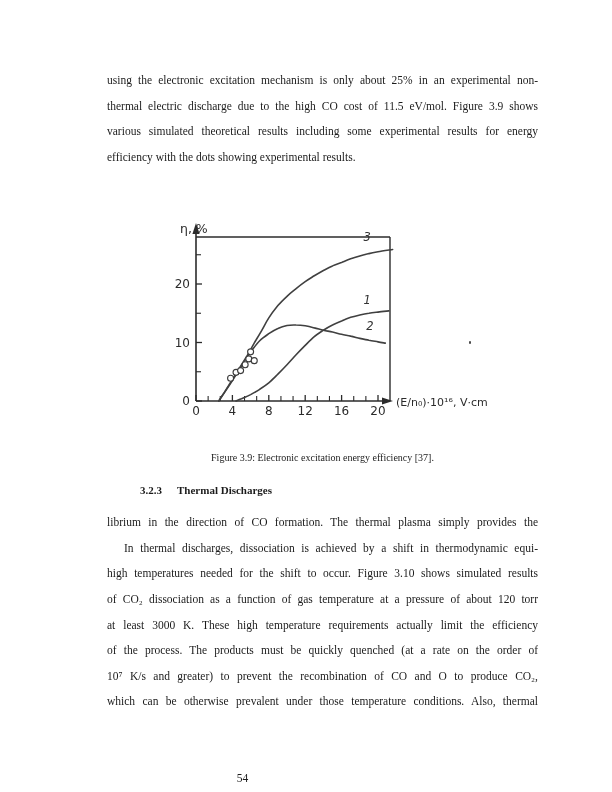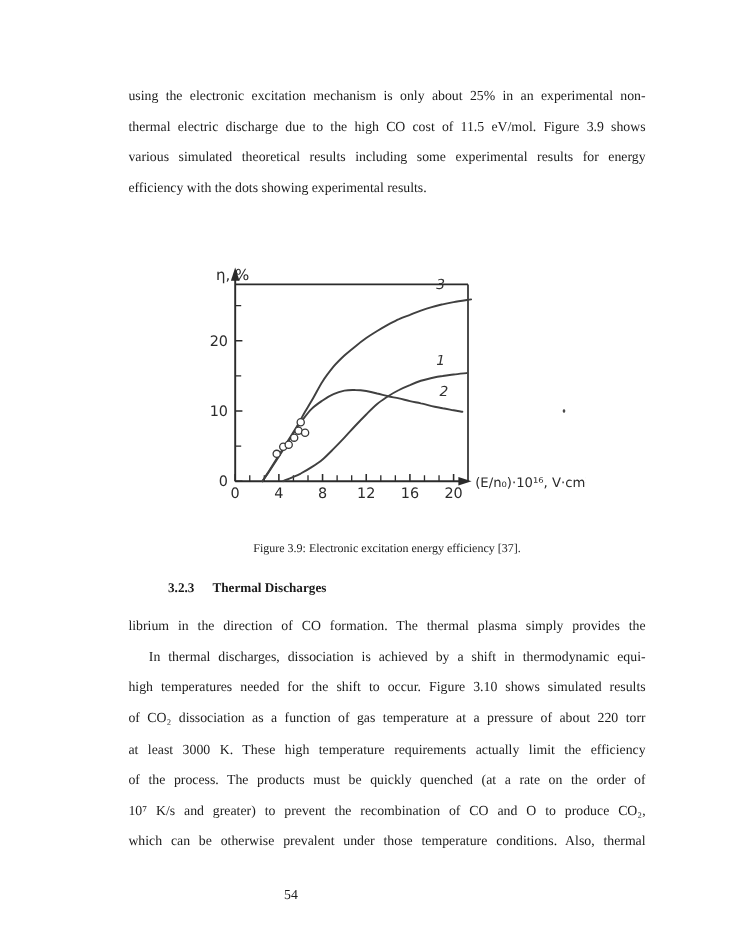--- a/index.html
+++ b/index.html
@@ -16,21 +16,21 @@
   .line.last{text-align-last:left;}
   .line.indent{text-indent:17px;}
   #para-top{top:68px;font-family:Liberation Serif, serif;}
   #para-thermal{top:510px;}
   #figure-wrap{position:absolute;left:172px;top:216px;width:316px;height:206px;}
   #figure-caption{position:absolute;top:452px;text-align:center;font-size:10px;}
   #section-heading{
     position:absolute;left:107px;top:484px;font-weight:bold;font-size:11px;margin-left:33px;
   }
   #section-heading .sec-title{margin-left:15px;}
-  #page-number{position:absolute;left:0;top:740px;width:485px;text-align:center;font-size:11.5px;}
+  #page-number{position:absolute;left:0;top:772px;width:485px;text-align:center;font-size:11.5px;}
   #stray-dot{position:absolute;left:469px;top:341px;width:2px;height:3px;background:#4a4a4a;border-radius:1px;}
   svg text{font-family:"DejaVu Sans","Liberation Sans",sans-serif;}
 </style>
 </head>
 <body>
 
 <div class="textblock" id="para-top">
   <div class="line">using the electronic excitation mechanism is only about 25% in an experimental non-</div>
   <div class="line">thermal electric discharge due to the high CO cost of 11.5 eV/mol. Figure 3.9 shows</div>
   <div class="line">various simulated theoretical results including some experimental results for energy</div>
@@ -98,20 +98,20 @@
 <div class="textblock" id="figure-caption">Figure 3.9: Electronic excitation energy efficiency [37].</div>
 
 <div id="section-heading">
   <span class="sec-num">3.2.3</span><span class="sec-title">Thermal Discharges</span>
 </div>
 
 <div class="textblock" id="para-thermal">
   <div class="line">librium in the direction of CO formation.  The thermal plasma simply provides the</div>
   <div class="line indent">In thermal discharges, dissociation is achieved by a shift in thermodynamic equi-</div>
   <div class="line">high temperatures needed for the shift to occur. Figure 3.10 shows simulated results</div>
-  <div class="line">of CO₂ dissociation as a function of gas temperature at a pressure of about 220 torr</div>
+  <div class="line">of CO₂ dissociation as a function of gas temperature at a pressure of about 120 torr</div>
   <div class="line">at least 3000 K. These high temperature requirements actually limit the efficiency</div>
   <div class="line">of the process.  The products must be quickly quenched (at a rate on the order of</div>
   <div class="line">10⁷ K/s and greater) to prevent the recombination of CO and O to produce CO₂,</div>
   <div class="line">which can be otherwise prevalent under those temperature conditions. Also, thermal</div>
 </div>
 
 <div id="page-number">54</div>
 
 </body></html>

